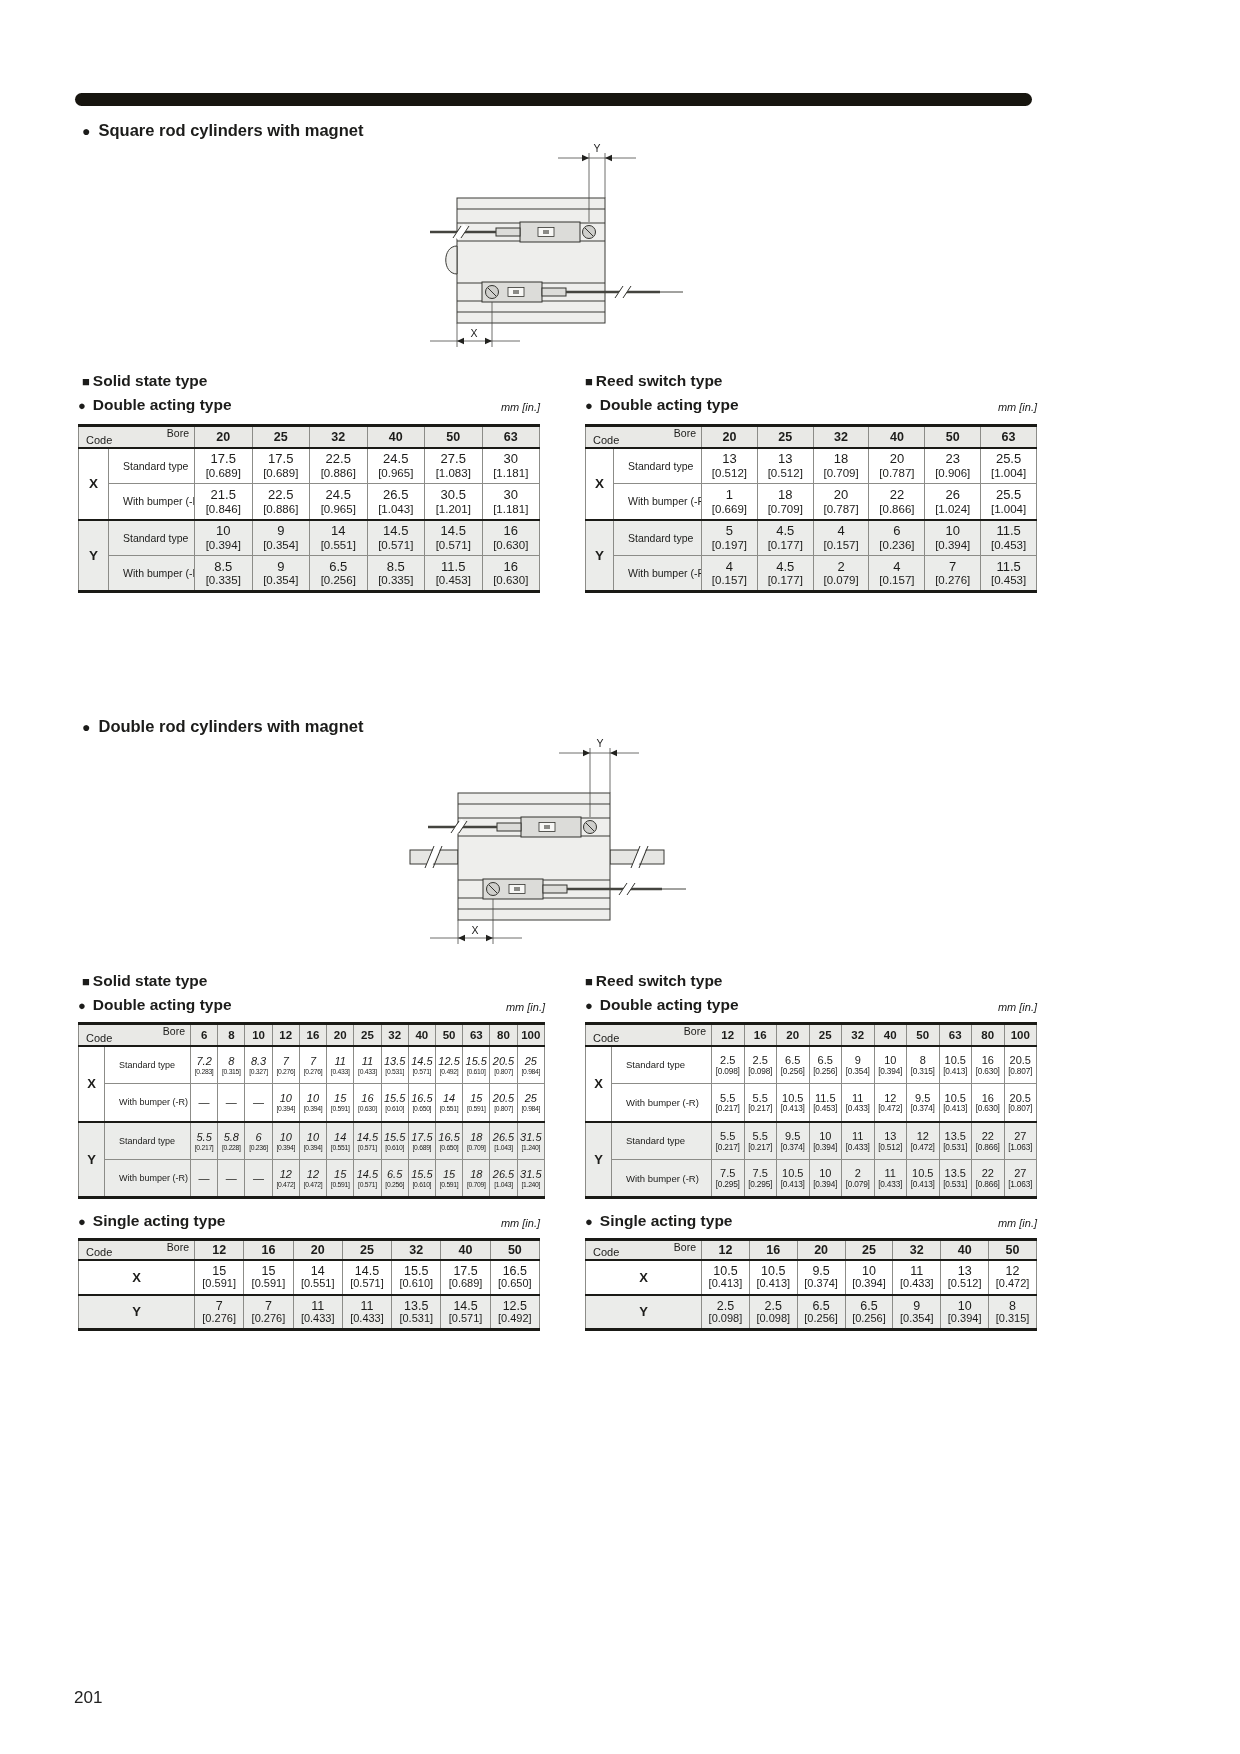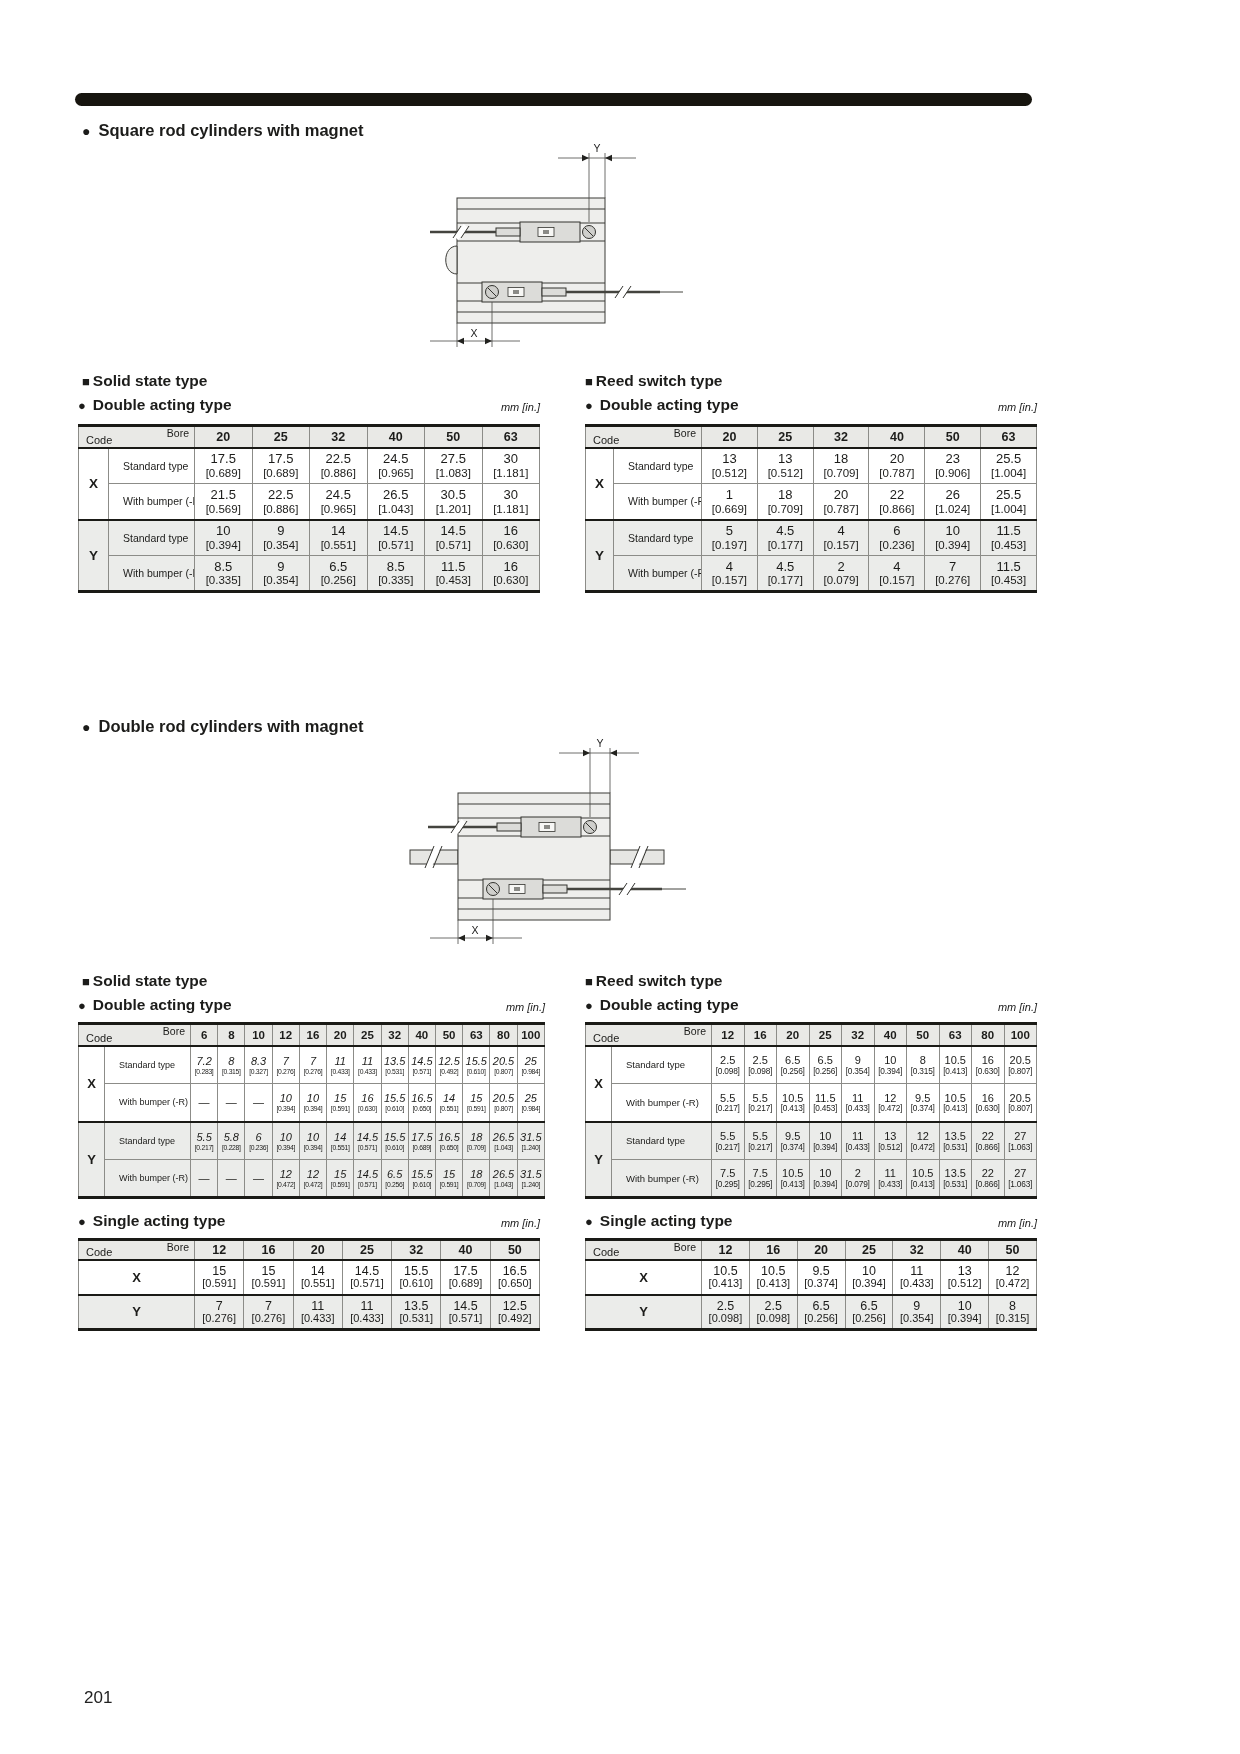--- a/index.html
+++ b/index.html
@@ -9,21 +9,21 @@
   }
   .topbar{position:absolute;left:75px;top:93px;width:957px;height:13px;background:#17150f;border-radius:7px;}
   .sec-title{position:absolute;display:flex;align-items:center;gap:8px;font-weight:bold;font-size:16.5px;white-space:nowrap;}
   .sec-title .blt{font-size:14px;line-height:1;}
   .type-title{position:absolute;display:flex;align-items:center;gap:1px;font-weight:bold;font-size:15.5px;white-space:nowrap;}
   .type-title .sq{font-size:13px;line-height:1;margin-right:2px;}
   .acting-row{position:absolute;display:flex;justify-content:space-between;align-items:flex-end;}
   .acting-title{display:flex;align-items:center;gap:7px;font-weight:bold;font-size:15.5px;white-space:nowrap;}
   .acting-title .blt{font-size:13px;line-height:1;}
   .units{font-size:11px;padding-bottom:1px;color:#222;font-style:italic;}
-  .pagenum{position:absolute;left:84px;top:1688px;font-size:17px;color:#222;}
+  .pagenum{position:absolute;left:74px;top:1688px;font-size:17px;color:#222;}
 
   .tblwrap{position:absolute;}
   table.dims{border-collapse:collapse;table-layout:fixed;width:100%;
     border-left:1.2px solid #2a2a26;border-right:1.2px solid #2a2a26;
     border-top:3px solid #1a1a16;border-bottom:3px solid #1a1a16;}
   .dims td,.dims th{border:1px solid #8c8c88;text-align:center;vertical-align:middle;
     padding:0;overflow:hidden;white-space:nowrap;}
   .dims tr.hdr{height:22px;}
   .dims tr.hdr td,.dims tr.hdr th{background:#e9e9e6;border-bottom:2.5px solid #1a1a16;}
   .dims th.bore{font-size:12.5px;font-weight:bold;}
@@ -207,21 +207,21 @@
           </td>
           <td class="cell">
             <span class="v">30</span>
             <span class="in">[1.181]</span>
           </td>
         </tr>
         <tr class="gX">
           <td class="lbl">With bumper (-R)</td>
           <td class="cell">
             <span class="v">21.5</span>
-            <span class="in">[0.569]</span>
+            <span class="in">[0.846]</span>
           </td>
           <td class="cell">
             <span class="v">22.5</span>
             <span class="in">[0.886]</span>
           </td>
           <td class="cell">
             <span class="v">24.5</span>
             <span class="in">[0.965]</span>
           </td>
           <td class="cell">

